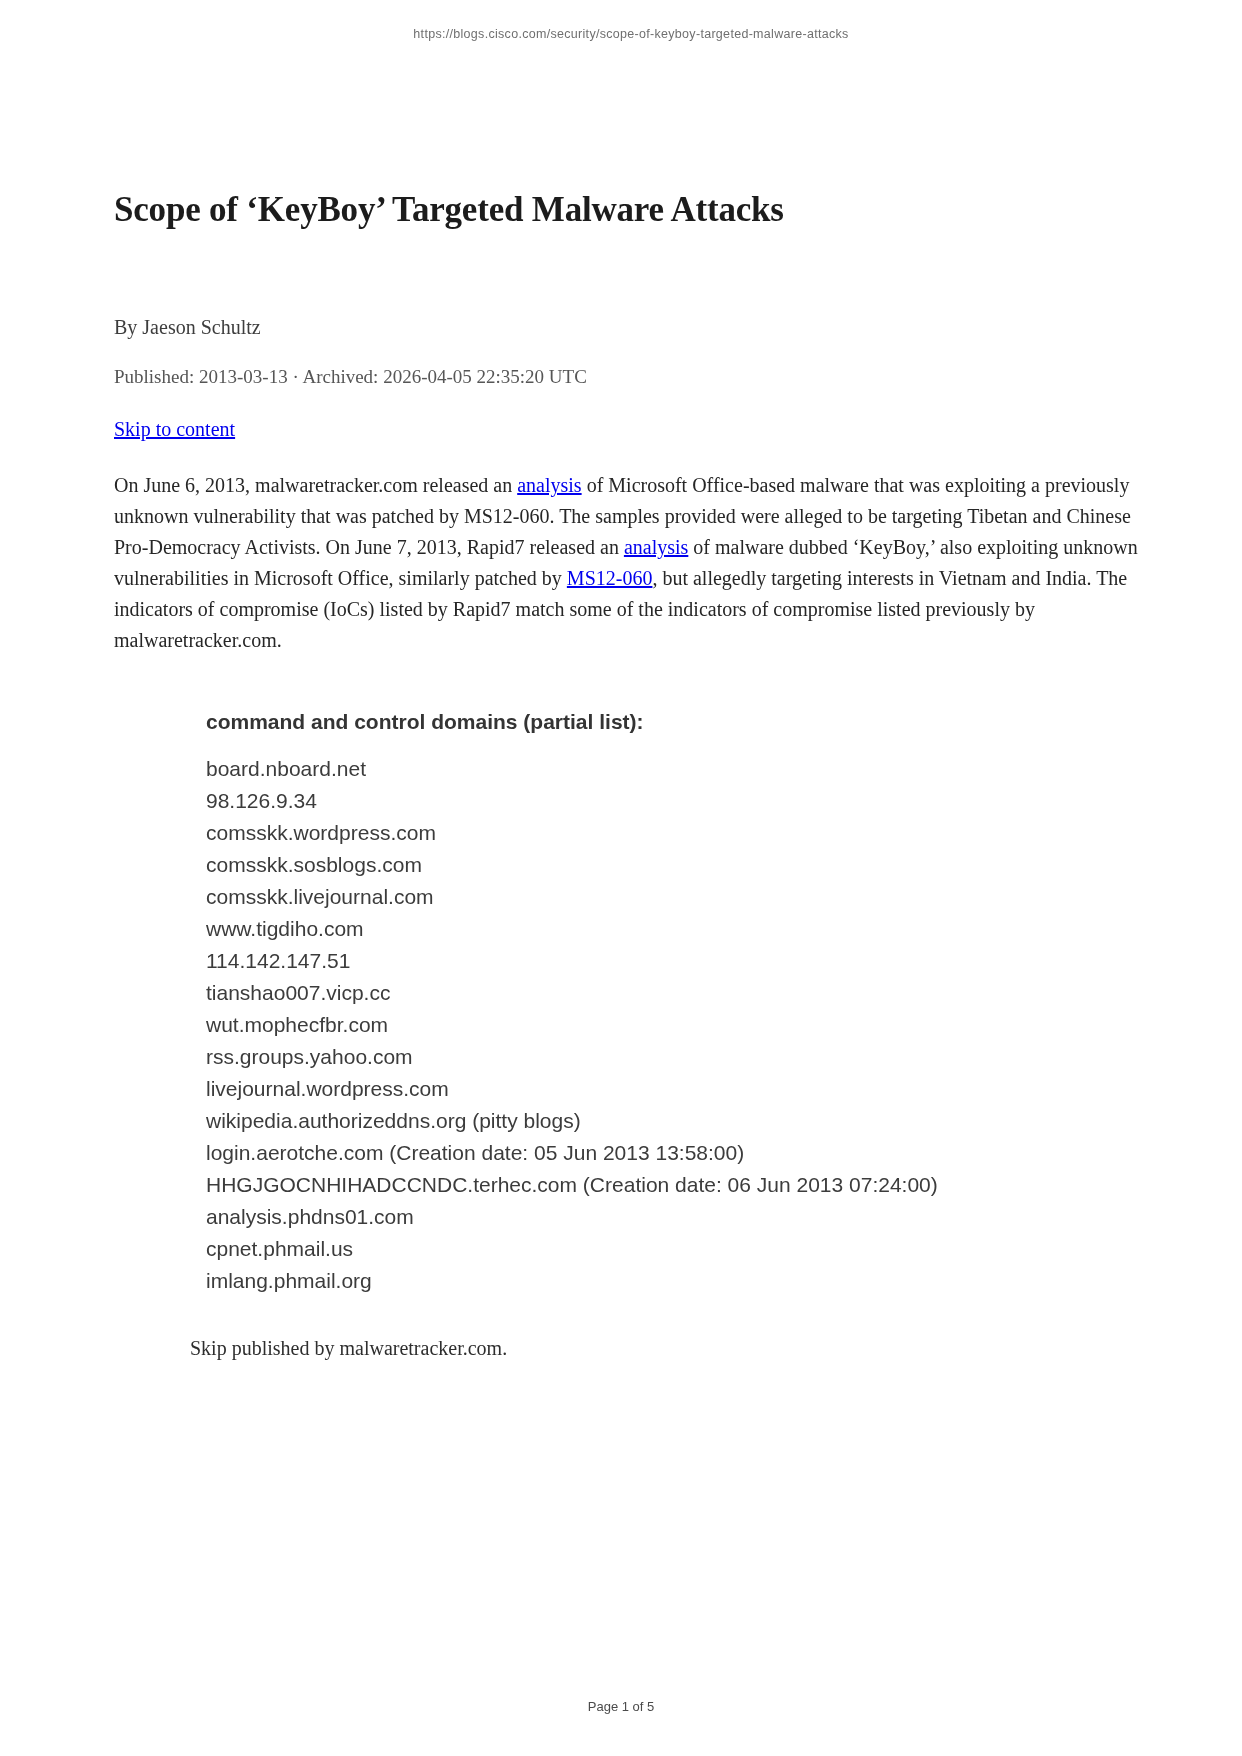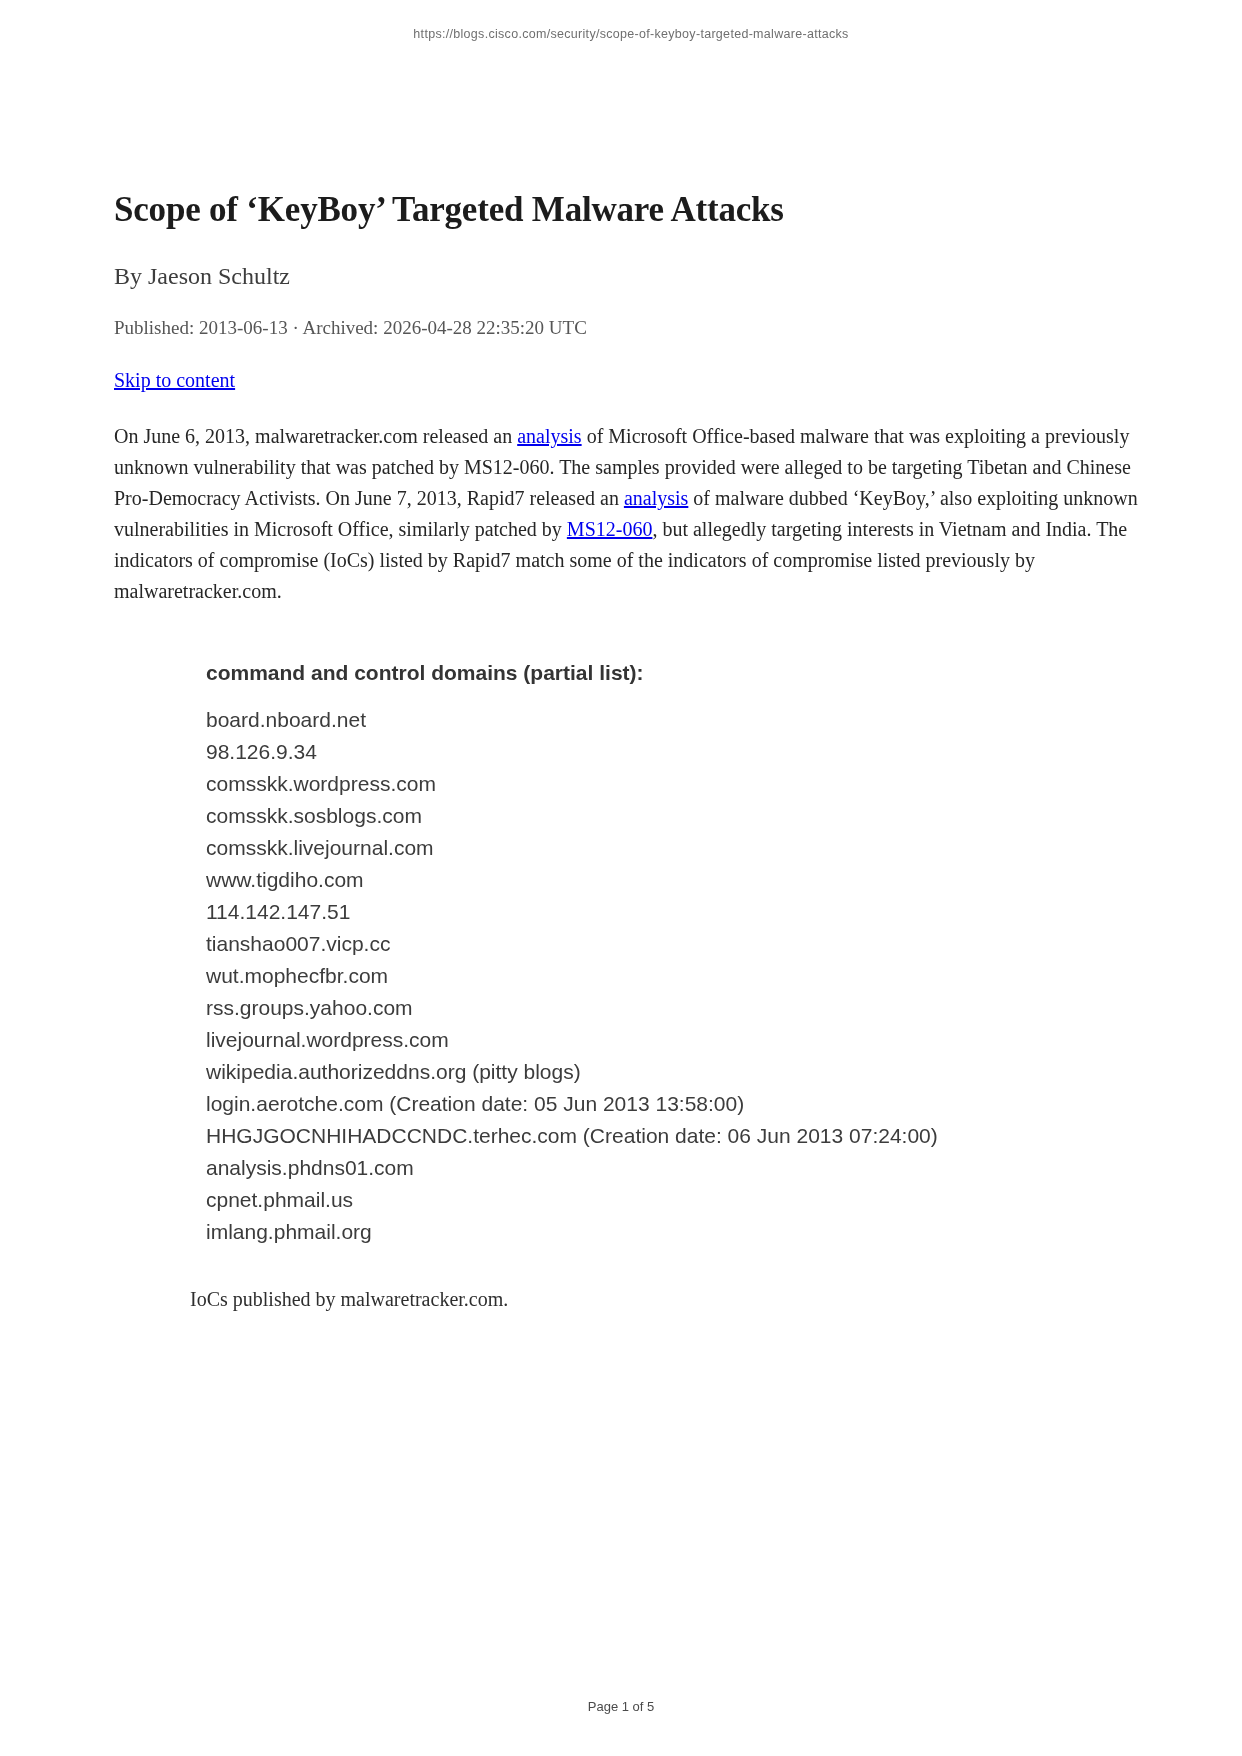--- a/index.html
+++ b/index.html
@@ -23,22 +23,22 @@
   .content {
     position:absolute; top:0; left:114px; width:1036px;
   }
   .title {
     padding-top:188px;
     font-size:35px; font-weight:bold; letter-spacing:-0.2px;
     color:#1c1c1c;
     line-height:44px;
   }
   .byline {
-    margin-top:31px;
-    font-size:24px; color:#3d3d3d;
+    margin-top:84px;
+    font-size:20px; color:#3d3d3d;
   }
   .publine {
     margin-top:27px;
     font-size:19px; color:#565656;
   }
   .skip { margin-top:30px; font-size:20px; }
   a.inline-link, a.skip-link {
     color:#0000ee; text-decoration:underline; cursor:pointer;
   }
   .para {
@@ -78,21 +78,21 @@
 <div class="page">
 
   <div class="header-url">https://blogs.cisco.com/security/scope-of-keyboy-targeted-malware-attacks</div>
 
   <div class="content">
 
     <h1 class="title">Scope of ‘KeyBoy’ Targeted Malware Attacks</h1>
 
     <div class="byline">By Jaeson Schultz</div>
 
-    <div class="publine">Published: 2013-06-13 · Archived: 2026-04-28 22:35:20 UTC</div>
+    <div class="publine">Published: 2013-03-13 · Archived: 2026-04-05 22:35:20 UTC</div>
 
     <div class="skip">
       <a href="#" class="skip-link">Skip to content</a>
     </div>
 
     <p class="para"><span>On June 6, 2013, malwaretracker.com released an </span><a href="#" class="inline-link">analysis</a><span> of Microsoft Office-based malware that was exploiting a previously unknown vulnerability that was patched by MS12-060. The samples provided were alleged to be targeting Tibetan and Chinese Pro-Democracy Activists. On June 7, 2013, Rapid7 released an </span><a href="#" class="inline-link">analysis</a><span> of malware dubbed ‘KeyBoy,’ also exploiting unknown vulnerabilities in Microsoft Office, similarly patched by </span><a href="#" class="inline-link">MS12-060</a><span>, but allegedly targeting interests in Vietnam and India. The indicators of compromise (IoCs) listed by Rapid7 match some of the indicators of compromise listed previously by malwaretracker.com.</span></p>
 
     <div class="ioc-block">
       <div class="ioc-heading">command and control domains (partial list):</div>
       <div class="ioc-list">
@@ -109,19 +109,19 @@
           <div class="ioc-item">livejournal.wordpress.com</div>
           <div class="ioc-item">wikipedia.authorizeddns.org (pitty blogs)</div>
           <div class="ioc-item">login.aerotche.com (Creation date: 05 Jun 2013 13:58:00)</div>
           <div class="ioc-item">HHGJGOCNHIHADCCNDC.terhec.com (Creation date: 06 Jun 2013 07:24:00)</div>
           <div class="ioc-item">analysis.phdns01.com</div>
           <div class="ioc-item">cpnet.phmail.us</div>
           <div class="ioc-item">imlang.phmail.org</div>
         </div>
     </div>
 
-    <div class="caption">IoCs published by malwaretracker.com.</div>
+    <div class="caption">Skip published by malwaretracker.com.</div>
 
   </div>
 
   <div class="footer">Page 1 of 5</div>
 
 </div>
 
 </body></html>

